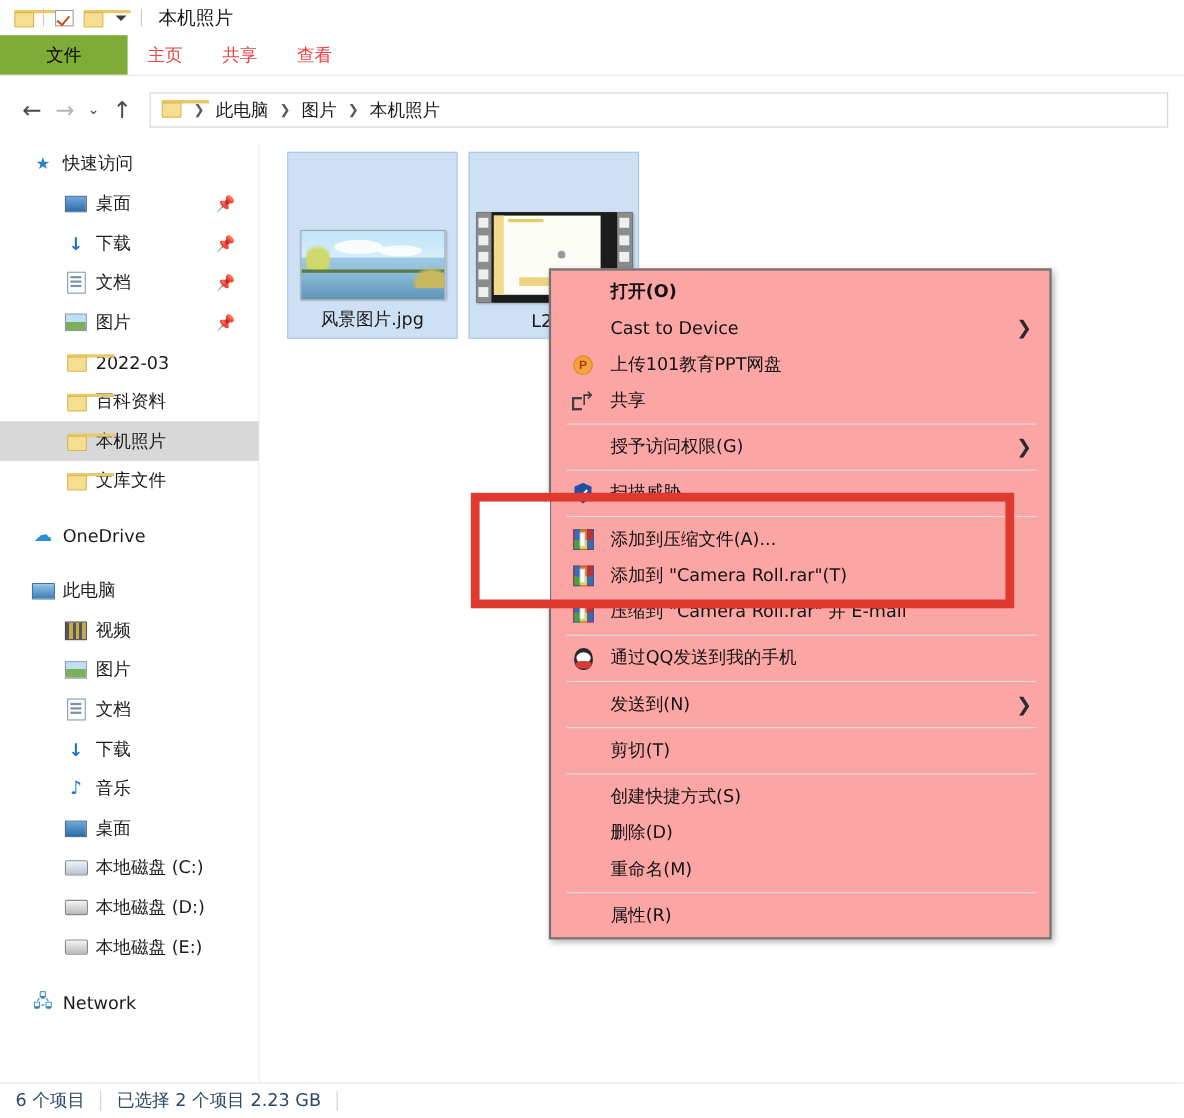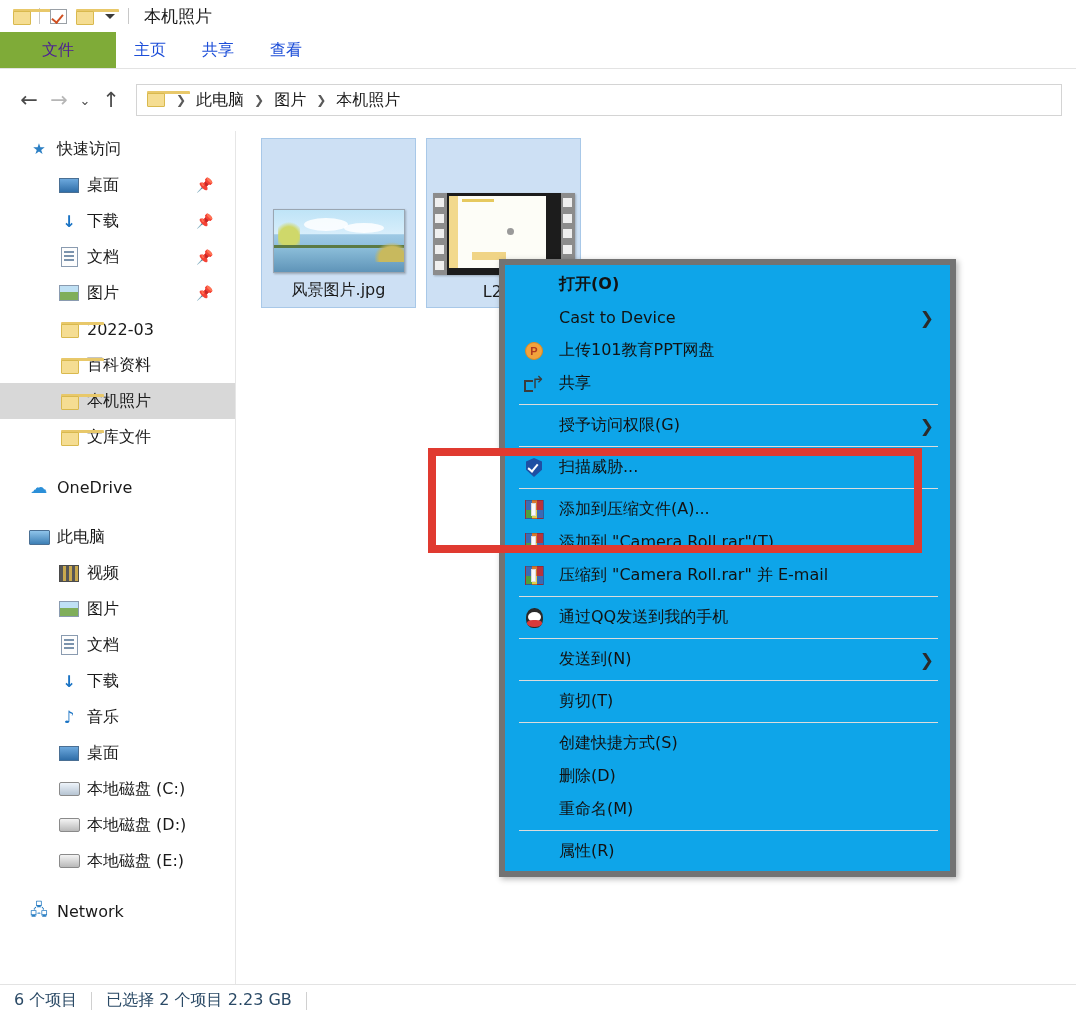--- a/index.html
+++ b/index.html
@@ -49,24 +49,24 @@
     border-width: 0 2px 2px 0; transform: rotate(40deg);
   }
 
   
   .ribbon {
     position: absolute; left: 0; top: 32px; width: 1076px; height: 36px;
     background: #ffffff; display: flex; align-items: stretch;
   }
   .tab {
     display: flex; align-items: center; justify-content: center;
-    font-size: 16px; color: #1d4ed8; padding: 0 18px; cursor: default;
+    font-size: 16px; color: #ef4444; padding: 0 18px; cursor: default;
     font-family: "DejaVu Sans", "Liberation Sans", sans-serif;
   }
-  .tab.file { background: #7FAB38; color: #4c1d95; min-width: 80px; }
+  .tab.file { background: #7FAB38; color: #000000; min-width: 80px; }
   .ribbon-underline {
     position: absolute; left: 0; top: 68px; width: 1076px; height: 1px;
     background: #e3e3e3;
   }
 
   
   .addrbar {
     position: absolute; left: 0; top: 69px; width: 1076px; height: 62px;
     background: #ffffff; display: flex; align-items: center;
   }
@@ -194,22 +194,22 @@
     position: absolute; left: 2px; top: 3px; width: 78%; height: 88%;
     background: #fdfdf7; border-left: 9px solid #f2d98c;
   }
   .vid-slide .t1 { position:absolute; left:4px; top:3px; width:32px; height:3px; background:#e6c95f; }
   .vid-slide .dot { position:absolute; left:56%; top:44%; width:7px; height:7px; background:#9a9a9a; border-radius:50%; }
   .vid-slide .b1 { position:absolute; left:14px; bottom:8px; width:34px; height:8px; background:#f0d486; }
   .vid-slide .b2 { position:absolute; left:52px; bottom:4px; width:26px; height:5px; background:#f0d486; }
 
   
   .ctxmenu {
-    position: absolute; left: 499px; top: 259px; width: 457px;
-    background: #0ea5e9; border: 6px solid #737373;
+    position: absolute; left: 499px; top: 244px; width: 457px;
+    background: #fca5a5; border: 2px solid #737373;
     box-shadow: 2px 2px 6px rgba(0,0,0,.30);
     padding: 3px 0; box-sizing: border-box; z-index: 40;
   }
   .mi {
     display: flex; align-items: center; height: 33px; padding: 0 12px 0 0;
     position: relative; font-size: 16px; color: #121212; cursor: default;
     font-family: "DejaVu Sans", "Liberation Sans", sans-serif;
   }
   .mi.bold { font-weight: bold; }
   .mi .micon {

